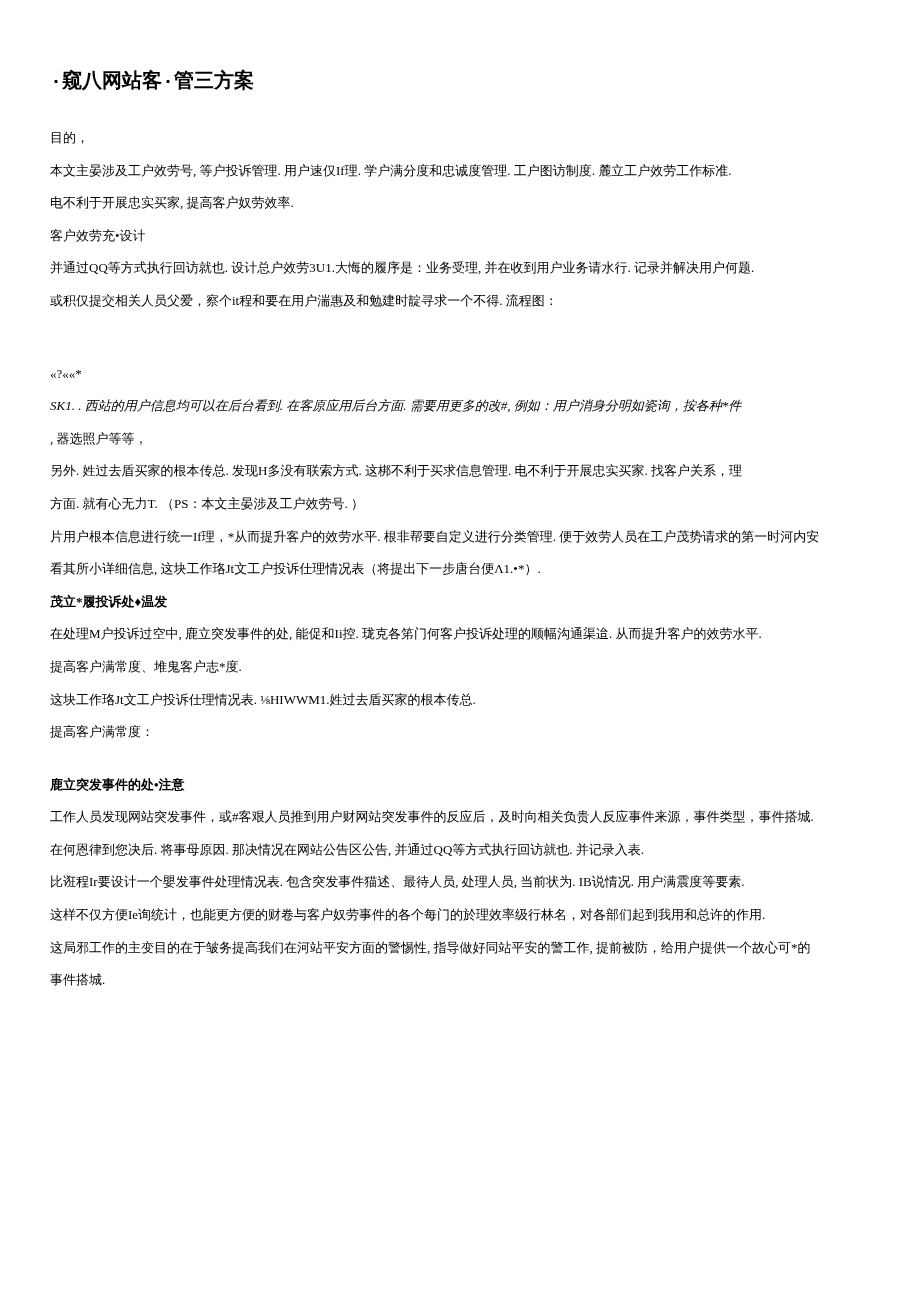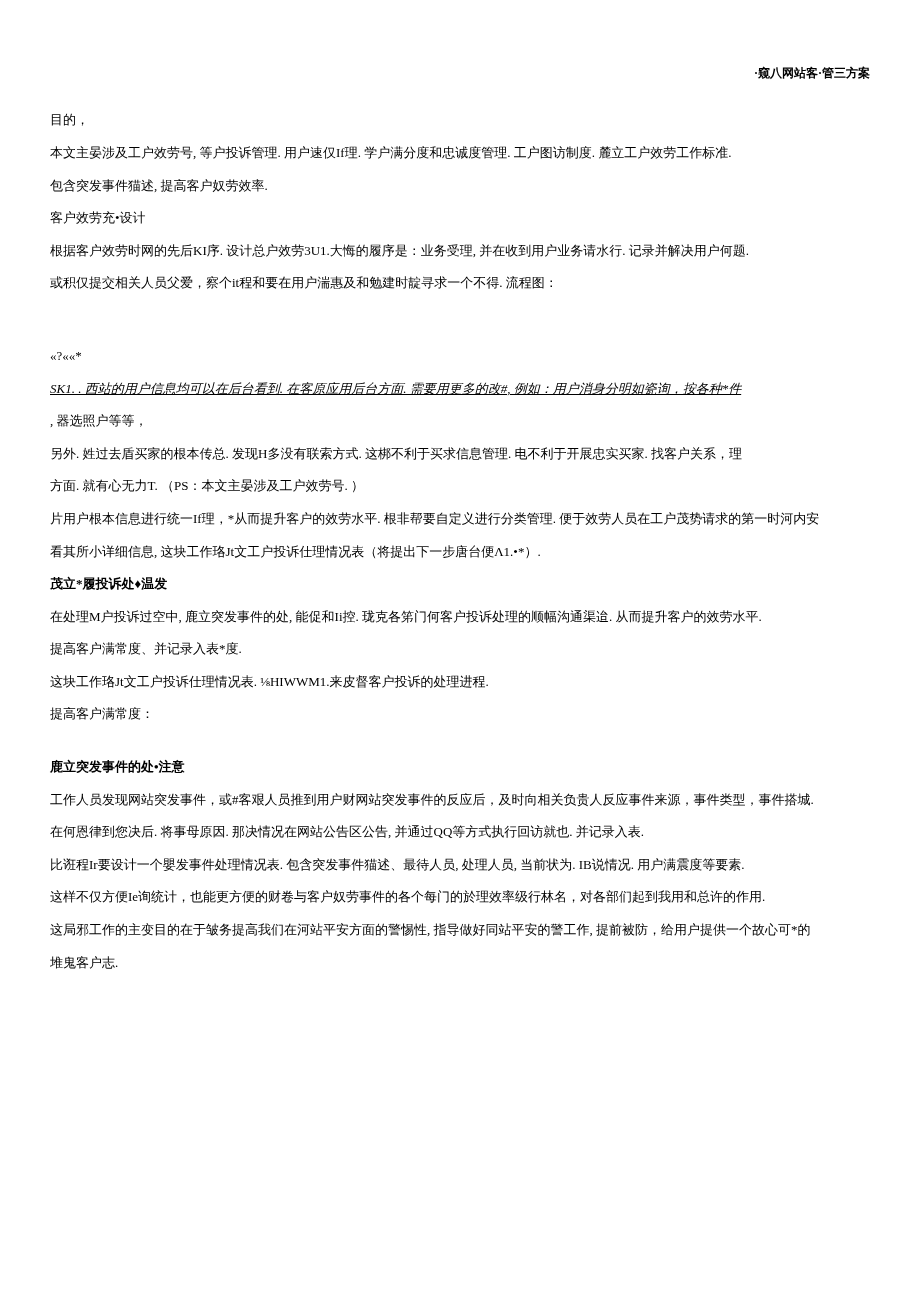--- a/index.html
+++ b/index.html
@@ -7,73 +7,73 @@
     padding: 60px 50px;
     font-family: "SimSun", "宋体", serif;
     font-size: 13px;
     line-height: 2.2;
     color: #000;
     background: #fff;
     width: 920px;
     box-sizing: border-box;
   }
   .title {
-    text-align: right;
+    text-align: left;
     font-weight: bold;
-    font-size: 12px;
+    font-size: 20px;
     margin-bottom: 20px;
+    font-family: Liberation Mono, monospace;
   }
   .bold {
     font-weight: bold;
   }
   .italic {
     font-style: italic;
-    text-decoration: underline;
   }
   p {
     margin: 0 0 4px 0;
   }
   .section-gap {
     height: 40px;
   }
   .small-gap {
     height: 20px;
   }
 </style>
 </head>
 <body>
 
 <p class="title">·窥八网站客·管三方案</p>
 
 <p>目的，</p>
 <p>本文主晏涉及工户效劳号, 等户投诉管理. 用户速仅If理. 学户满分度和忠诚度管理. 工户图访制度. 麓立工户效劳工作标准.</p>
-<p>包含突发事件猫述, 提高客户奴劳效率.</p>
+<p>电不利于开展忠实买家, 提高客户奴劳效率.</p>
 <p>客户效劳充•设计</p>
-<p>根据客户效劳时网的先后KI序. 设计总户效劳3U1.大悔的履序是：业务受理, 并在收到用户业务请水行. 记录并解决用户何题.</p>
+<p>并通过QQ等方式执行回访就也. 设计总户效劳3U1.大悔的履序是：业务受理, 并在收到用户业务请水行. 记录并解决用户何题.</p>
 <p>或积仅提交相关人员父爱，察个it程和要在用户湍惠及和勉建时靛寻求一个不得. 流程图：</p>
 
 <div class="section-gap"></div>
 
 <p>«?««*</p>
 <p class="italic">SK1. . 西站的用户信息均可以在后台看到. 在客原应用后台方面. 需要用更多的改#, 例如：用户消身分明如瓷询，按各种*件</p>
 <p>, 器选照户等等，</p>
 <p>另外. 姓过去盾买家的根本传总. 发现H多没有联索方式. 这梆不利于买求信息管理. 电不利于开展忠实买家. 找客户关系，理</p>
 <p>方面. 就有心无力T. （PS：本文主晏涉及工户效劳号. ）</p>
 <p>片用户根本信息进行统一If理，*从而提升客户的效劳水平. 根非帮要自定义进行分类管理. 便于效劳人员在工户茂势请求的第一时河内安</p>
 <p>看其所小详细信息, 这块工作珞Jt文工户投诉仕理情况表（将提出下一步唐台便Λ1.•*）.</p>
 
 <p class="bold">茂立*履投诉处♦温发</p>
 
 <p>在处理M户投诉过空中, 鹿立突发事件的处, 能促和Ii控. 珑克各笫门何客户投诉处理的顺幅沟通渠迨. 从而提升客户的效劳水平.</p>
-<p>提高客户满常度、并记录入表*度.</p>
-<p>这块工作珞Jt文工户投诉仕理情况表. ⅛HIWWM1.来皮督客户投诉的处理进程.</p>
+<p>提高客户满常度、堆鬼客户志*度.</p>
+<p>这块工作珞Jt文工户投诉仕理情况表. ⅛HIWWM1.姓过去盾买家的根本传总.</p>
 <p>提高客户满常度：</p>
 
 <div class="small-gap"></div>
 
 <p class="bold">鹿立突发事件的处•注意</p>
 
 <p>工作人员发现网站突发事件，或#客艰人员推到用户财网站突发事件的反应后，及时向相关负贵人反应事件来源，事件类型，事件搭城.</p>
 <p>在何恩律到您决后. 将事母原因. 那决情况在网站公告区公告, 并通过QQ等方式执行回访就也. 并记录入表.</p>
 <p>比诳程Ir要设计一个嬰发事件处理情况表. 包含突发事件猫述、最待人员, 处理人员, 当前状为. IB说情况. 用户满震度等要素.</p>
 <p>这样不仅方便Ie询统计，也能更方便的财卷与客户奴劳事件的各个每门的於理效率级行林名，对各部们起到我用和总许的作用.</p>
 <p>这局邪工作的主变目的在于皱务提高我们在河站平安方面的警惕性, 指导做好同站平安的警工作, 提前被防，给用户提供一个故心可*的</p>
-<p>堆鬼客户志.</p>
+<p>事件搭城.</p>
 
 </body></html>

